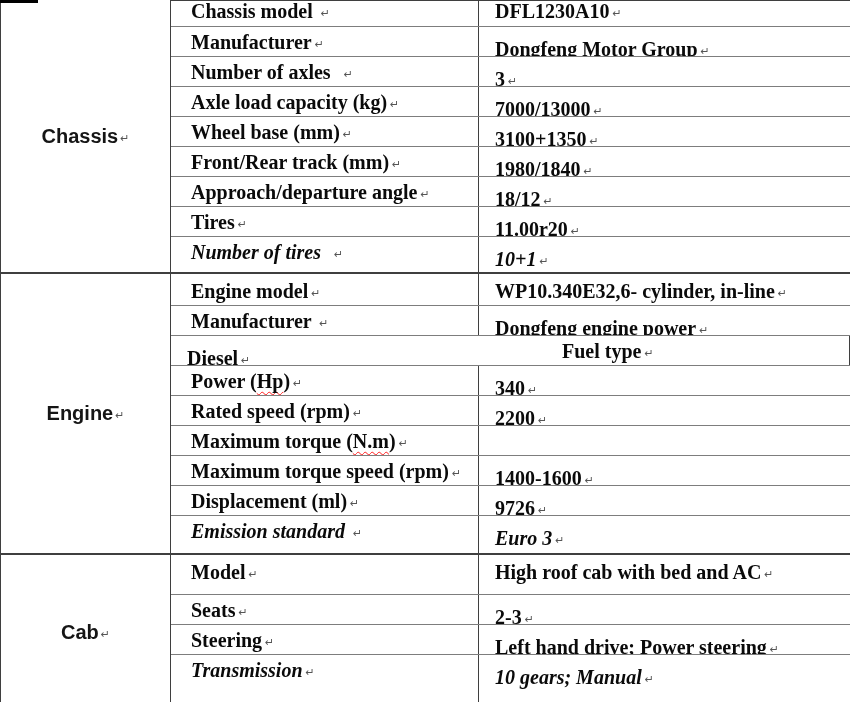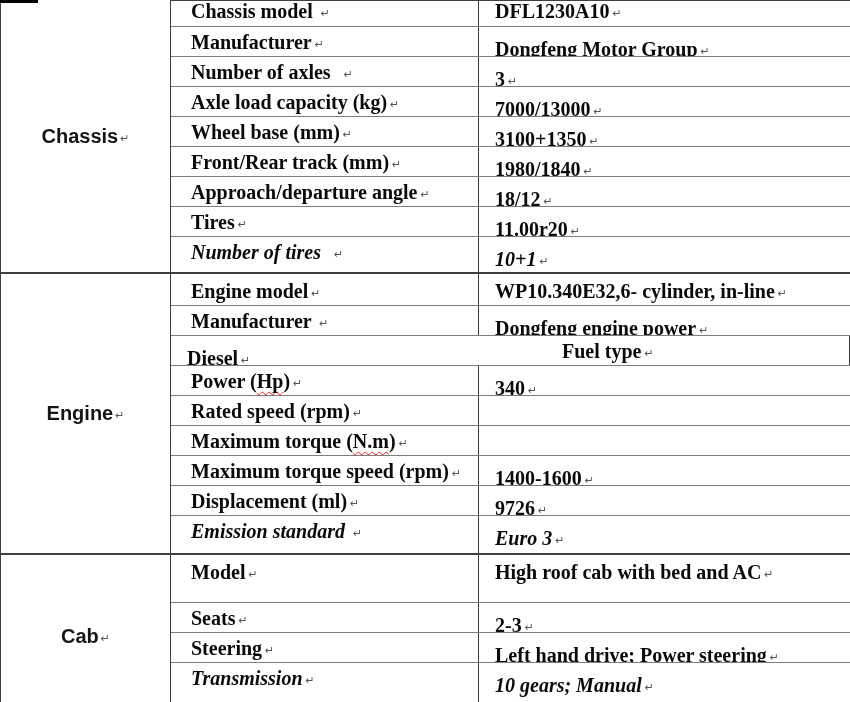--- a/index.html
+++ b/index.html
@@ -71,21 +71,21 @@
     flex: 1;
     padding: 12px 0 0 16px;
   }
   
   .section-0 .row:first-child { height: 27px; }
   .section-0 .row:first-child .cell { padding-top: 1px; }
   .section-0 .row:last-child  { height: 35px; }
   .section-1 .row:first-child { height: 32px; }
   .section-1 .row:first-child .cell { padding-top: 7px; }
   .section-1 .row:last-child  { height: 37px; }
-  .section-2 .row:first-child { height: 48px; }
+  .section-2 .row:first-child { height: 40px; }
   .section-2 .row:first-child .cell { padding-top: 7px; }
   .section-2 .row:last-child  { height: 55px; }
 
   .wavy {
     text-decoration: underline;
     text-decoration-style: wavy;
     text-decoration-color: var(--spell-red);
     text-decoration-thickness: 1px;
     text-underline-offset: 3px;
     text-decoration-skip-ink: none;
@@ -187,20 +187,21 @@
     <div class="cell label-cell">Fuel type<span class="mark">↵</span></div>
   </div>
 
   <div class="row">
     <div class="cell label-cell">Power (<span class="wavy">Hp</span>)<span class="mark">↵</span></div>
     <div class="cell value-cell">340<span class="mark">↵</span></div>
   </div>
 
   <div class="row">
     <div class="cell label-cell">Rated speed (rpm)<span class="mark">↵</span></div>
+    <div class="cell value-cell">2200<span class="mark">↵</span></div>
   </div>
 
   <div class="row">
     <div class="cell label-cell">Maximum torque (<span class="wavy">N.m</span>)<span class="mark">↵</span></div>
   </div>
 
   <div class="row">
     <div class="cell label-cell">Maximum torque speed (rpm)<span class="mark">↵</span></div>
     <div class="cell value-cell">1400-1600<span class="mark">↵</span></div>
   </div>

